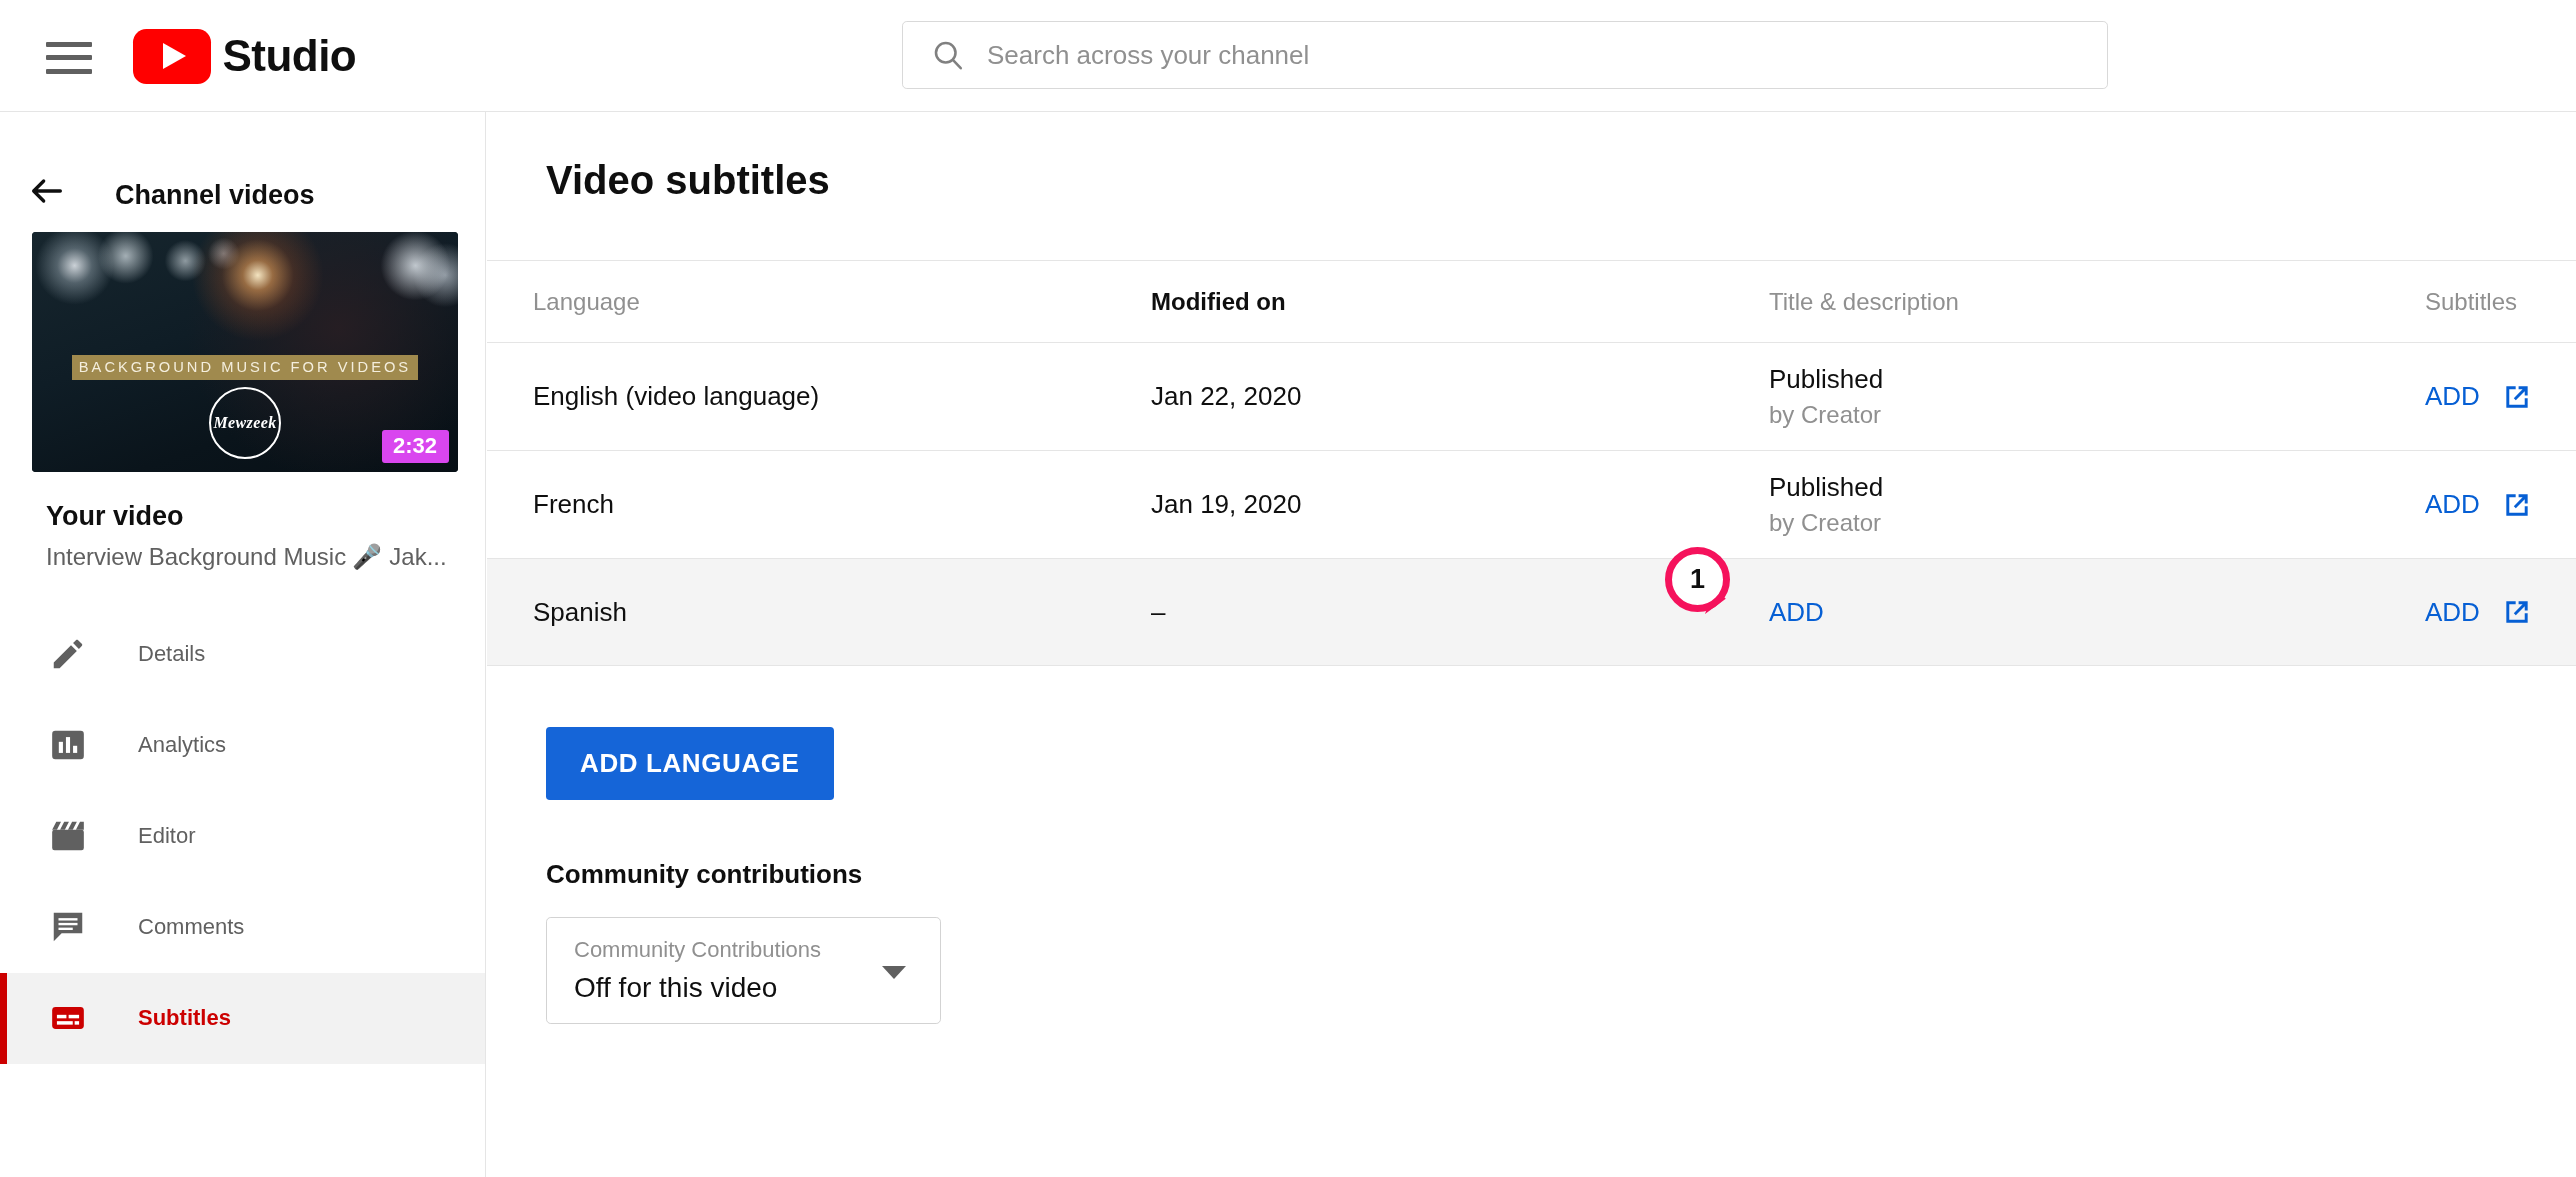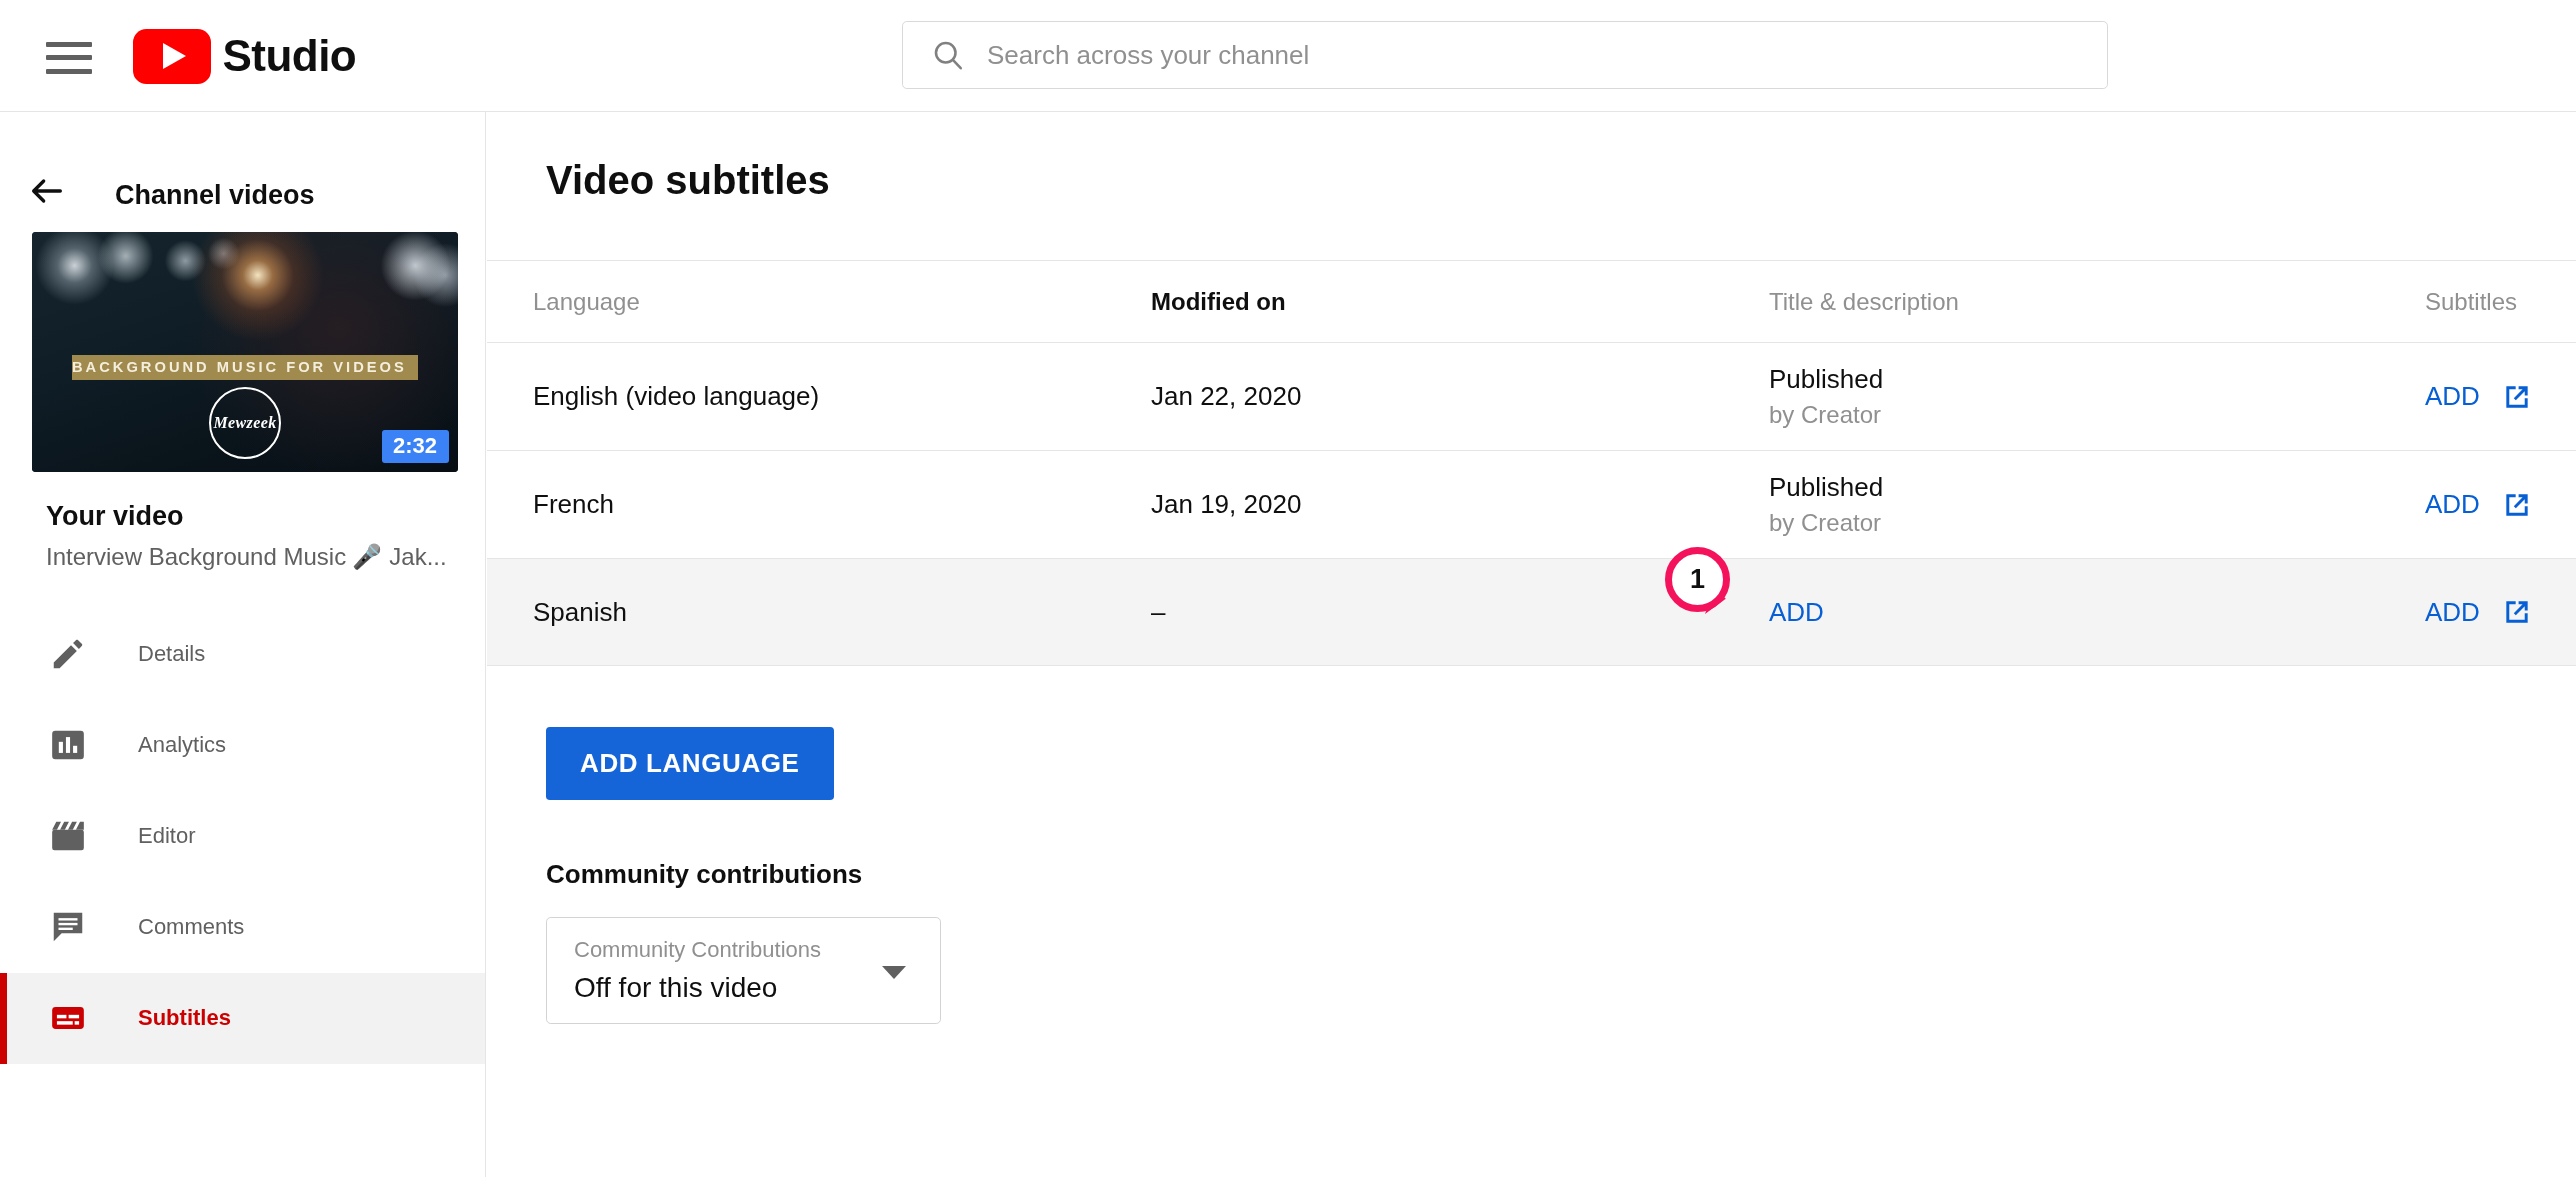--- a/index.html
+++ b/index.html
@@ -97,36 +97,36 @@
   .thumb-title {
     position: absolute; left: 0; right: 0; top: 88px;
     text-align: center;
     font-size: 37px; font-weight: 700; color: #ffffff;
     letter-spacing: 0.5px;
     text-shadow: 0 1.9px 5.7px rgba(0,0,0,0.6);
   }
   .thumb-sub {
     position: absolute; left: 40px; right: 40px; top: 123px;
     background: #a08a4e; color: #f4eedd;
-    font-size: 14.7px; font-weight: 700; letter-spacing: 3px;
-    padding: 3.8px 0 4.8px;
+    font-size: 14.7px; font-weight: 400; letter-spacing: 3px;
+    text-align: center; padding: 3.8px 0 4.8px;
   }
   .thumb-badge {
     position: absolute; left: 50%; transform: translateX(-50%); top: 155px;
     width: 72px; height: 72px; border: 2.9px solid #ffffff; border-radius: 50%;
     display: flex; align-items: center; justify-content: center;
   }
   .thumb-badge span {
     font-family: "Liberation Serif", serif;
     font-style: italic; font-weight: 700;
     color: #ffffff; font-size: 16px; letter-spacing: 0.4px;
   }
   .thumb-dur {
     position: absolute; right: 9.5px; bottom: 9.5px;
-    background: #3b82f6; color: #ffffff;
+    background: #d946ef; color: #ffffff;
     font-size: 22px; font-weight: 600;
     padding: 2.9px 11.4px 3.8px; border-radius: 2.9px;
   }
 
   .vid-label {
     margin: 28.5px 0 0 46px;
     font-size: 27px; font-weight: 700; color: #0f0f0f;
   }
   .vid-name {
     margin: 11.4px 0 0 46px; width: 409px;

